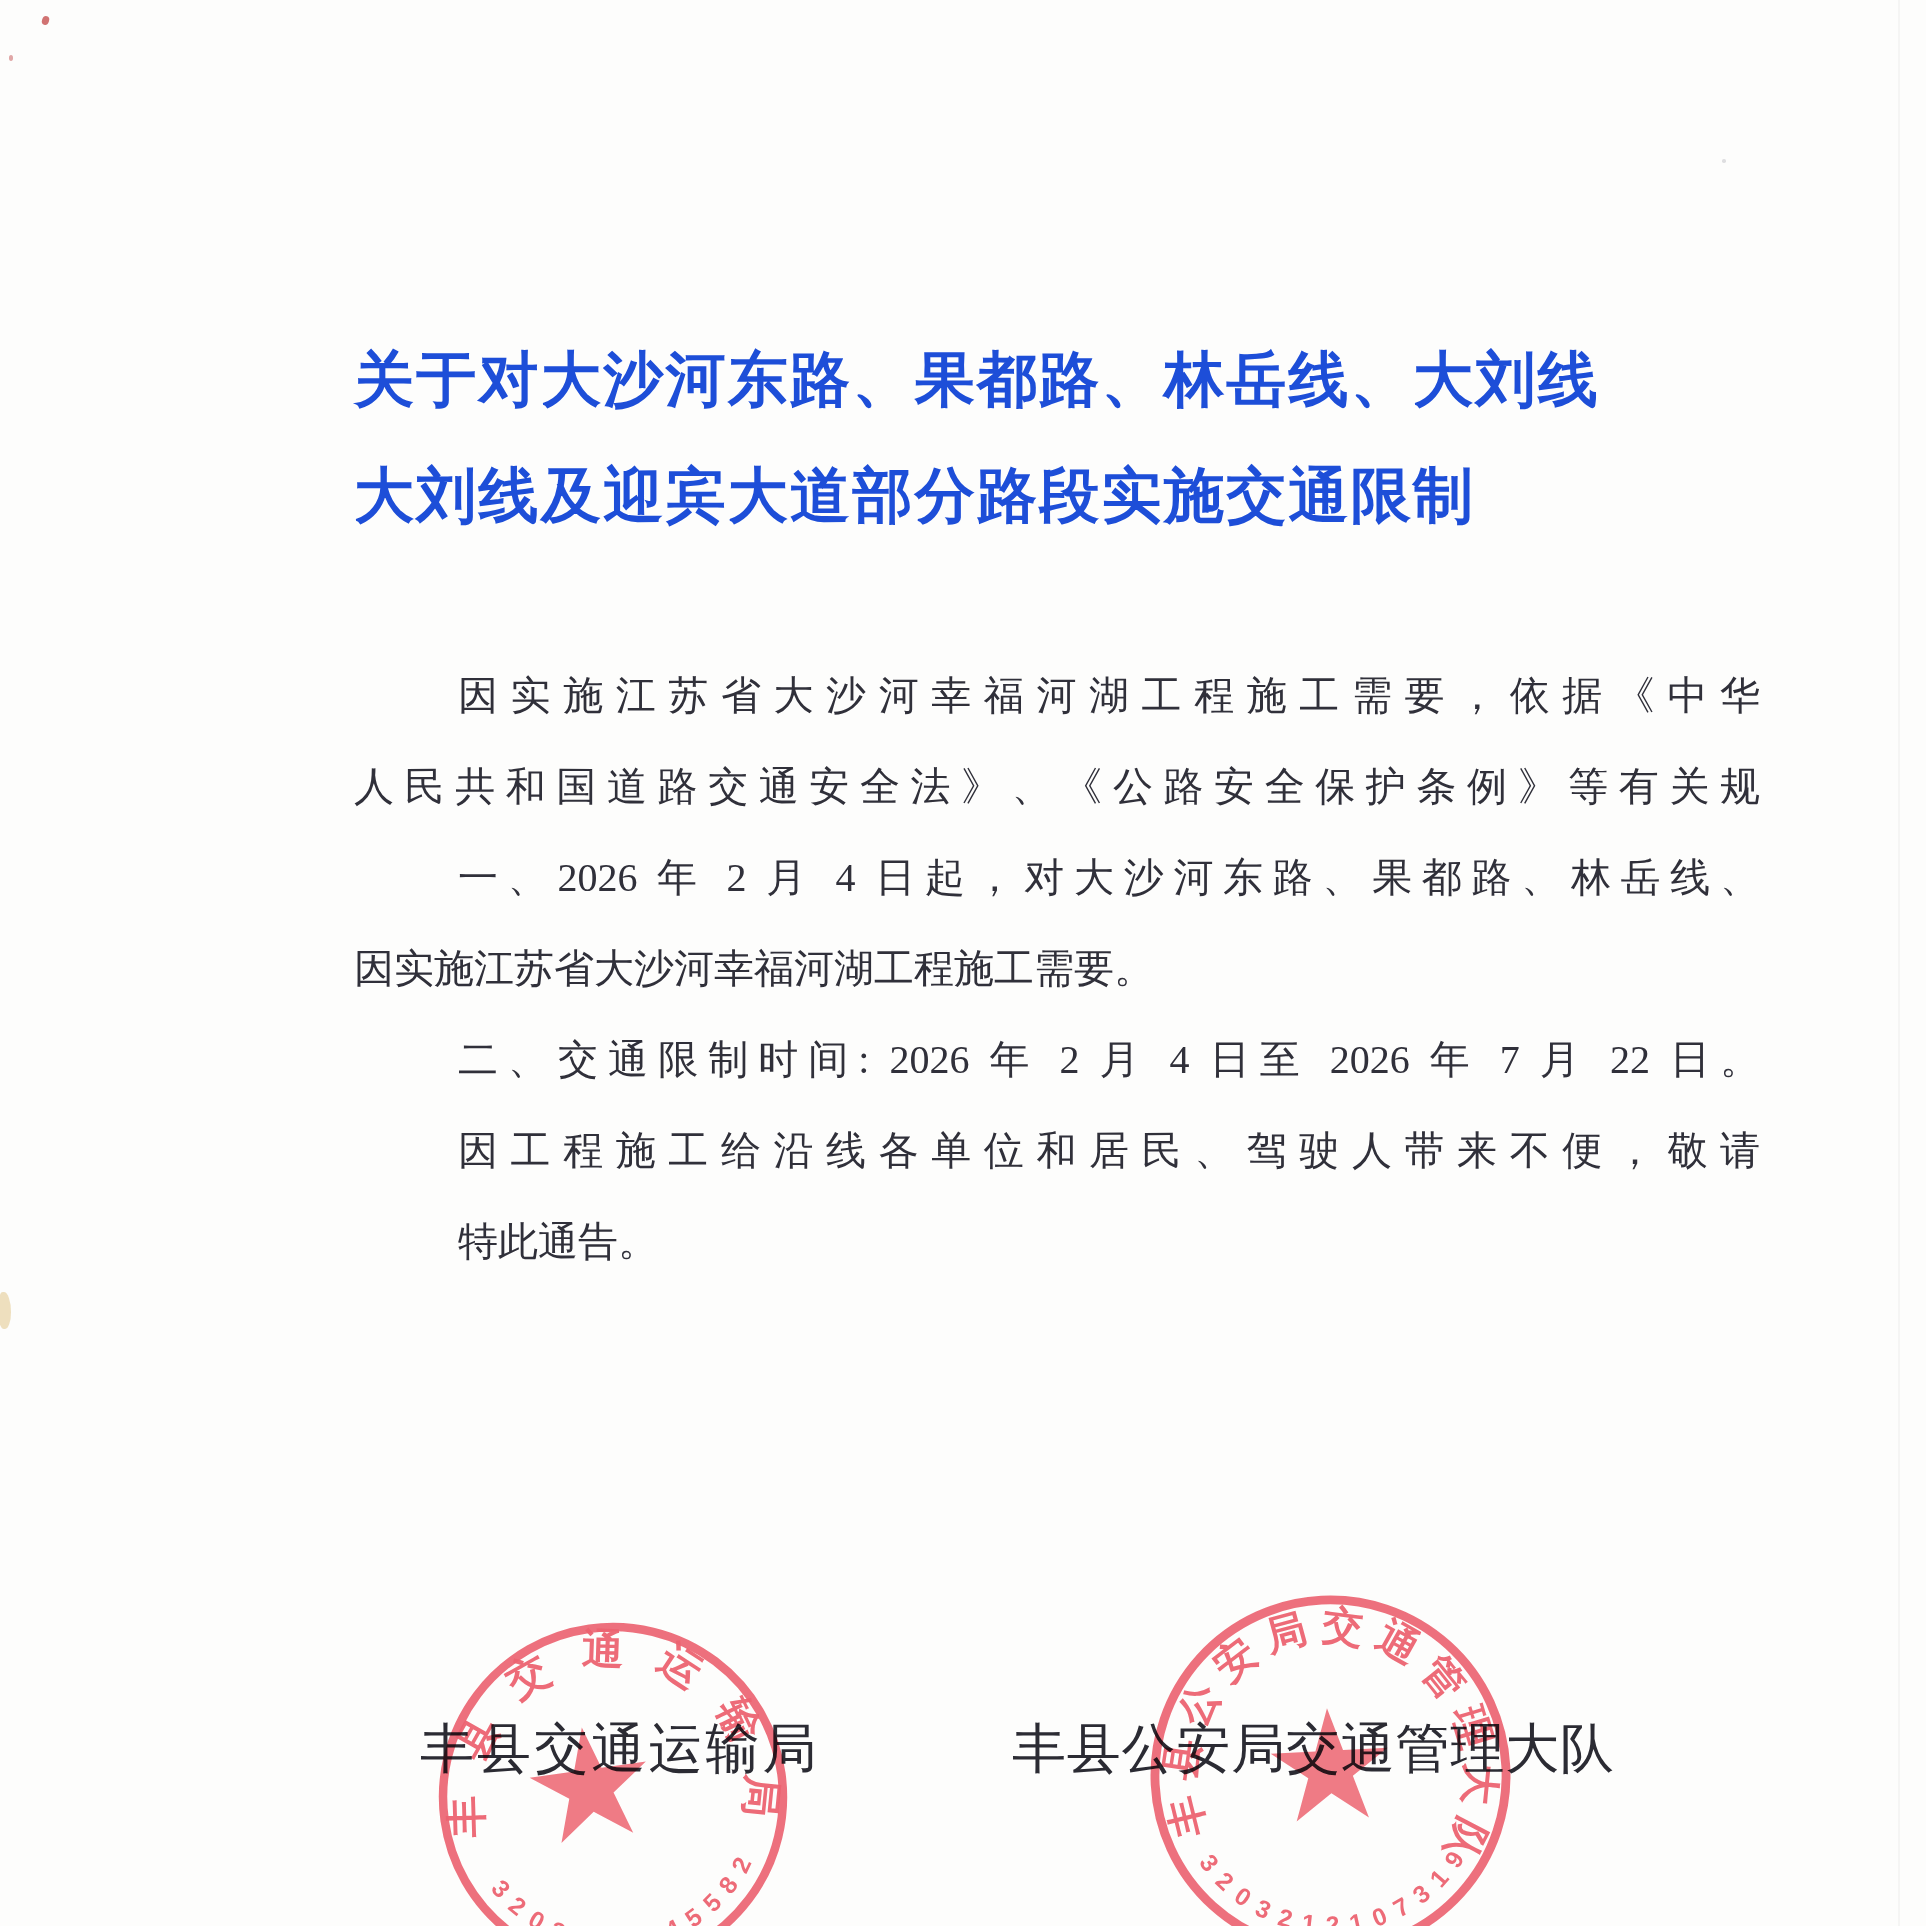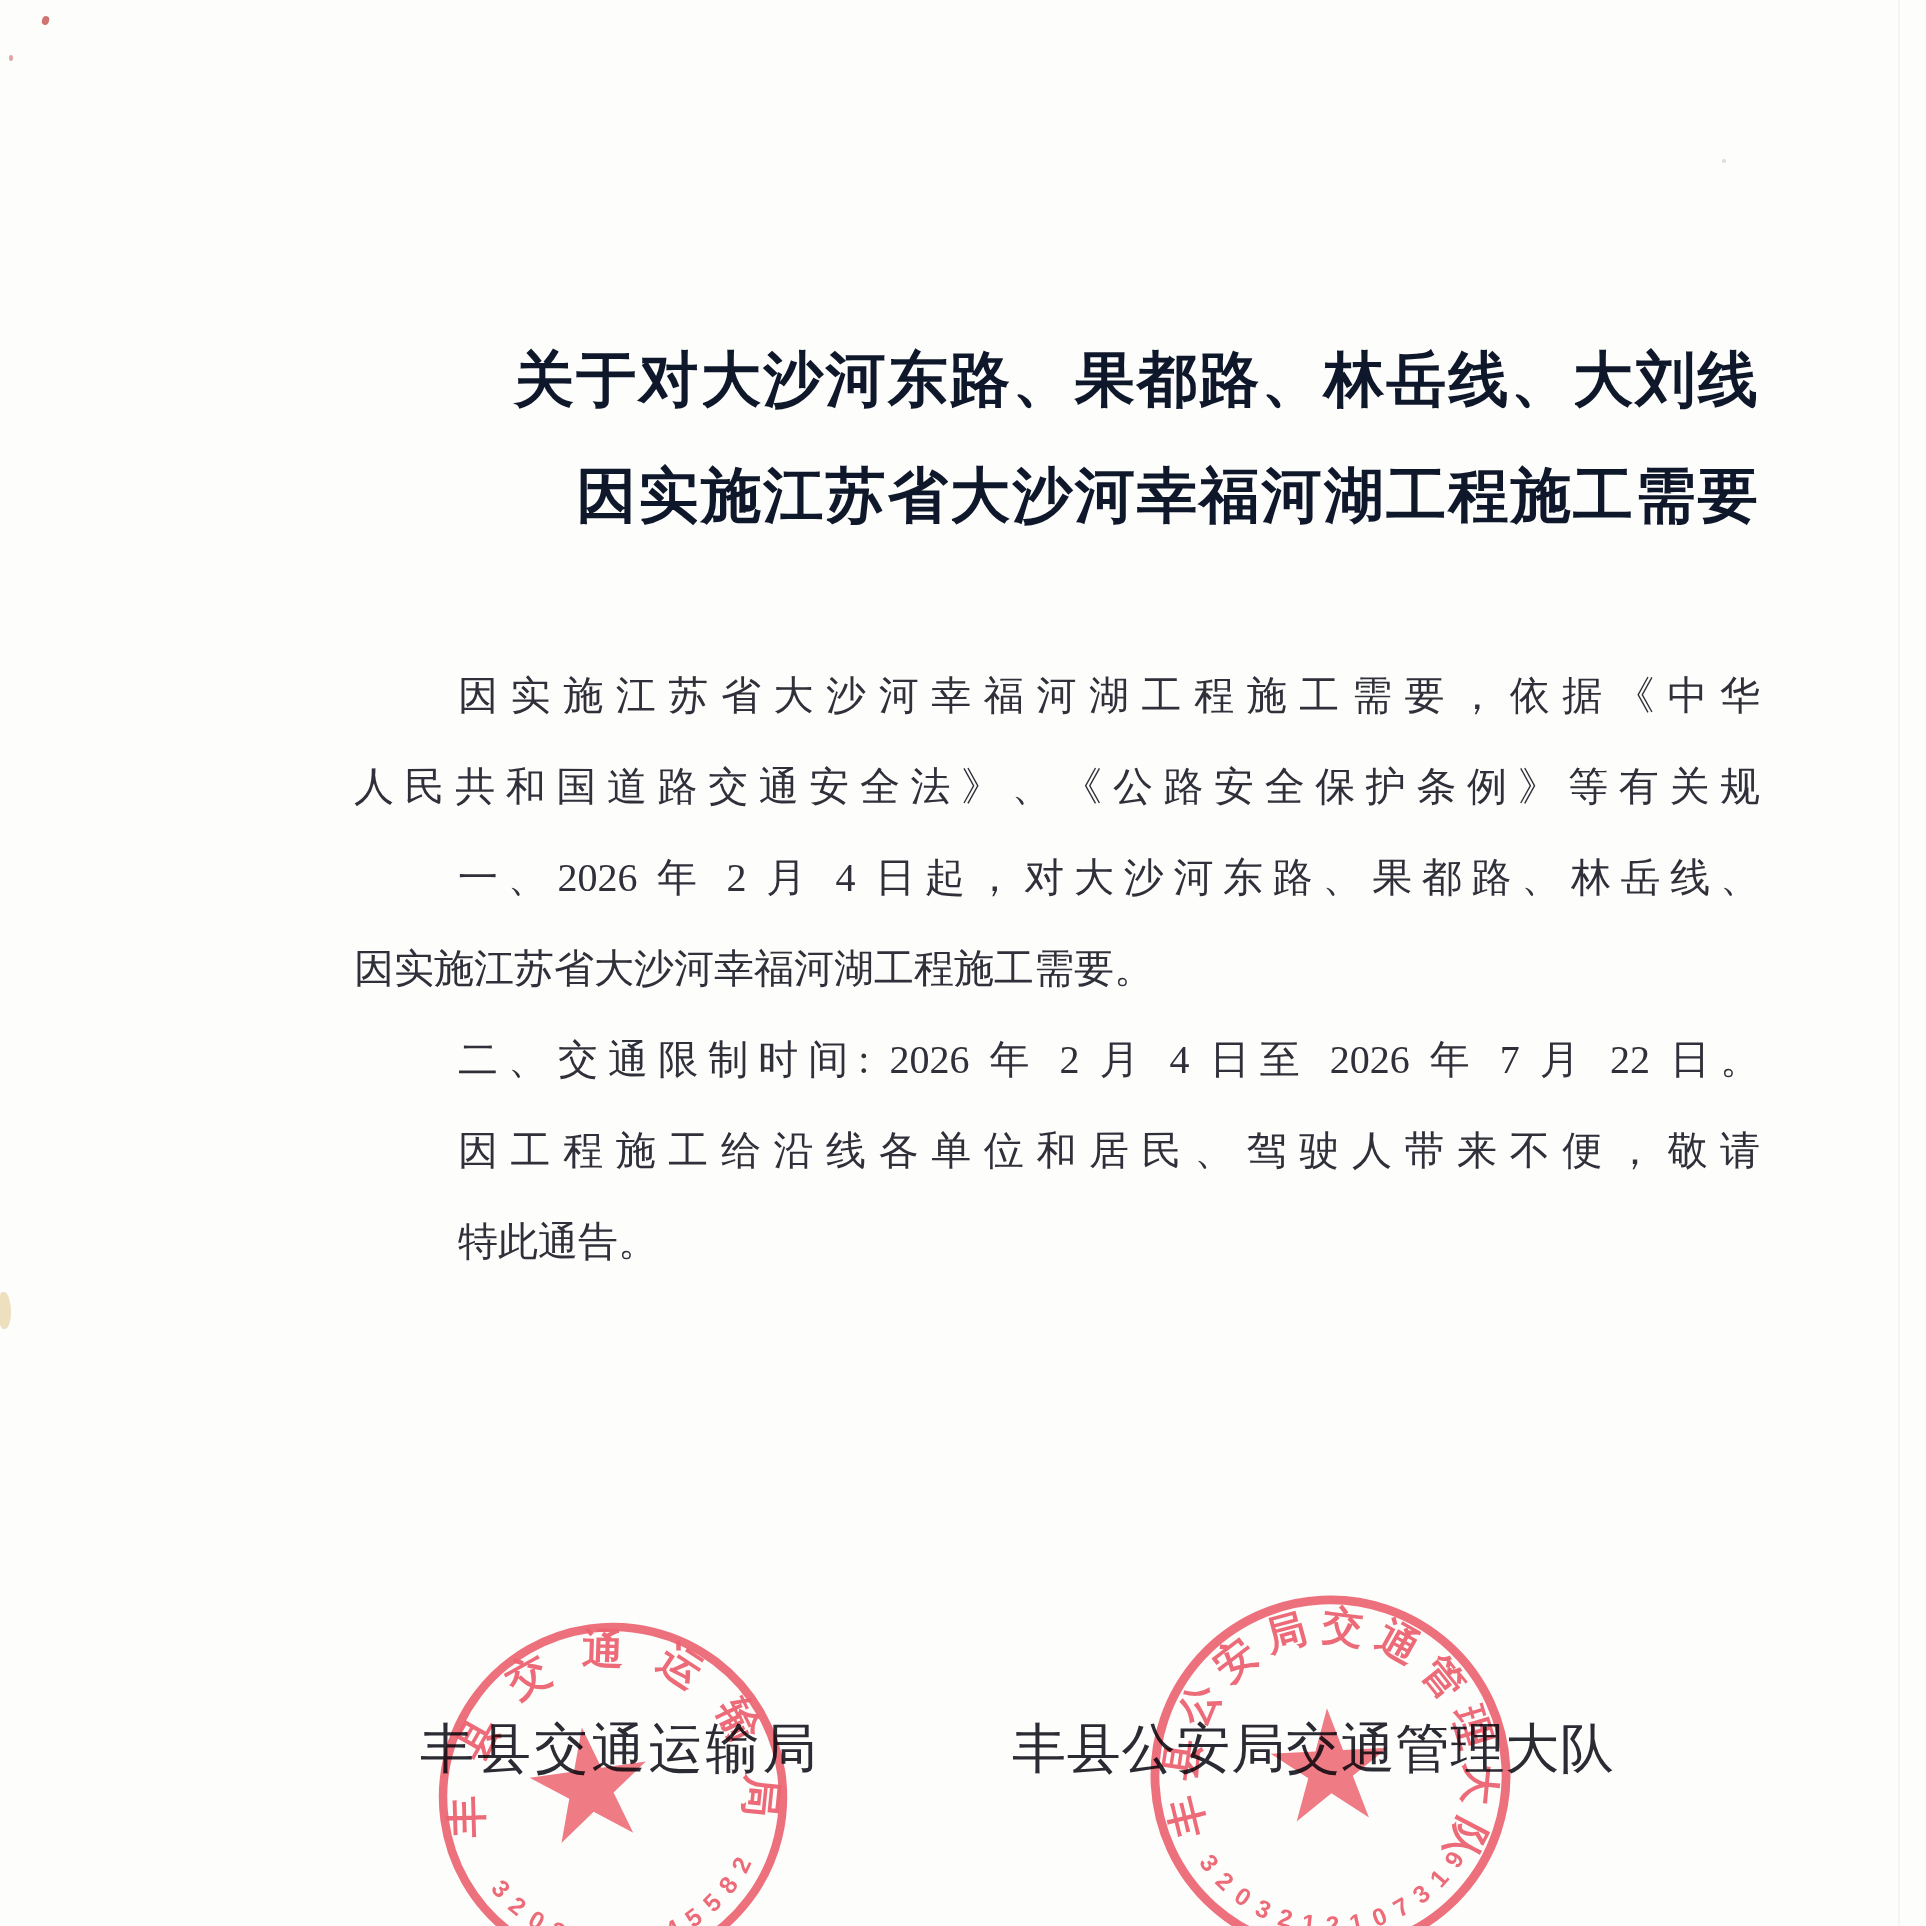--- a/index.html
+++ b/index.html
@@ -16,26 +16,26 @@
     font-family: "Liberation Serif", serif;
     color: #2e2e36;
   }
   
   .title-line {
     position: absolute;
     left: 354px;
     width: 1406px;
     height: 91px;
     line-height: 91px;
-    text-align: right;
+    text-align: left;
     font-family: "Liberation Sans", sans-serif;
     font-weight: 700;
     font-size: 60px;
     letter-spacing: 2.3px;
-    color: #0f172a;
+    color: #1d4ed8;
     white-space: nowrap;
   }
   #title-line-1 { top: 334px; }
   #title-line-2 { top: 450px; }
 
   
   #body-block {
     position: absolute;
     top: 650px;
     left: 354px;
@@ -95,21 +95,21 @@
     left: 1898px; top: 0; width: 1.9px; height: 2703px;
     background: rgba(105,105,118,0.055);
   }
 </style>
 </head>
 <body>
 
 <div id="page">
 
   <div class="title-line" id="title-line-1">关于对大沙河东路、果都路、林岳线、大刘线</div>
-  <div class="title-line" id="title-line-2">因实施江苏省大沙河幸福河湖工程施工需要</div>
+  <div class="title-line" id="title-line-2">大刘线及迎宾大道部分路段实施交通限制</div>
 
   <div id="body-block">
     <div class="body-line indent fill">因实施江苏省大沙河幸福河湖工程施工需要，依据《中华</div>
     <div class="body-line fill">人民共和国道路交通安全法》、《公路安全保护条例》等有关规</div>
     <div class="body-line indent fill">一、2026 年 2 月 4 日起，对大沙河东路、果都路、林岳线、</div>
     <div class="body-line">因实施江苏省大沙河幸福河湖工程施工需要。</div>
     <div class="body-line indent fill">二、交通限制时间: 2026 年 2 月 4 日至 2026 年 7 月 22 日。</div>
     <div class="body-line indent fill">因工程施工给沿线各单位和居民、驾驶人带来不便，敬请</div>
     <div class="body-line indent">特此通告。</div>
   </div>

